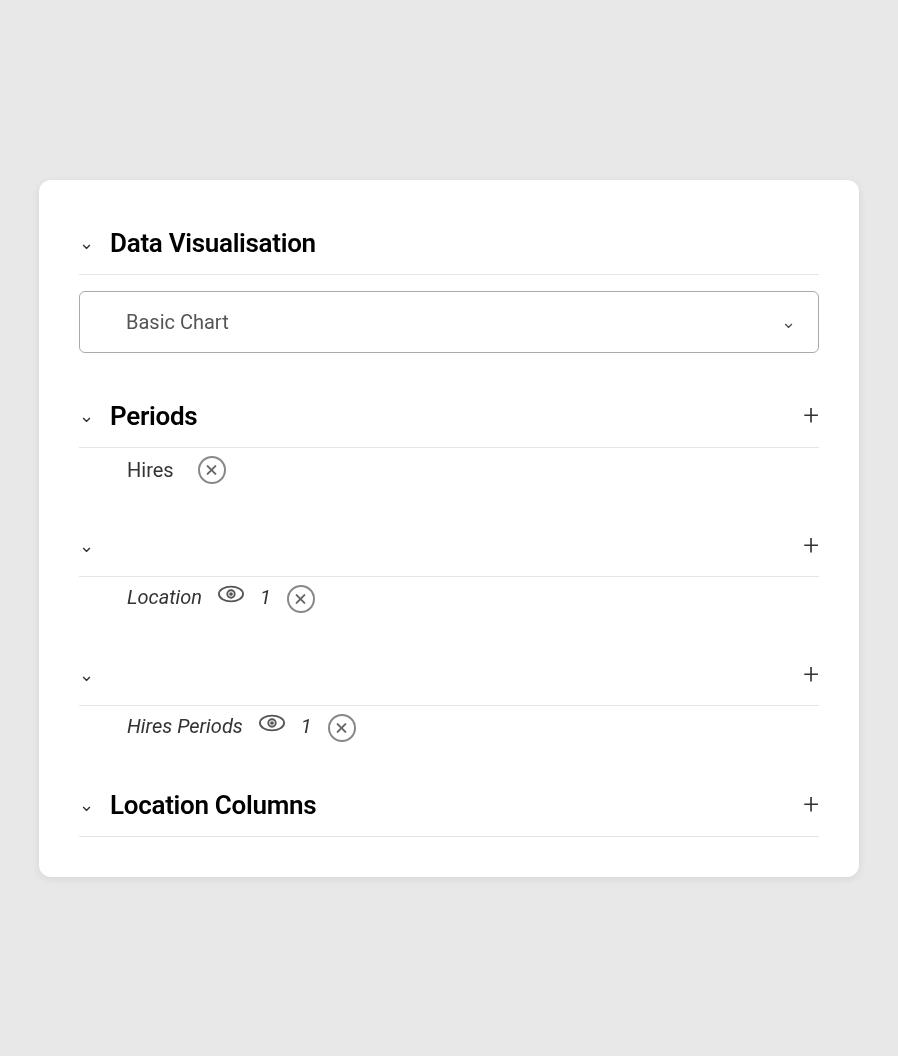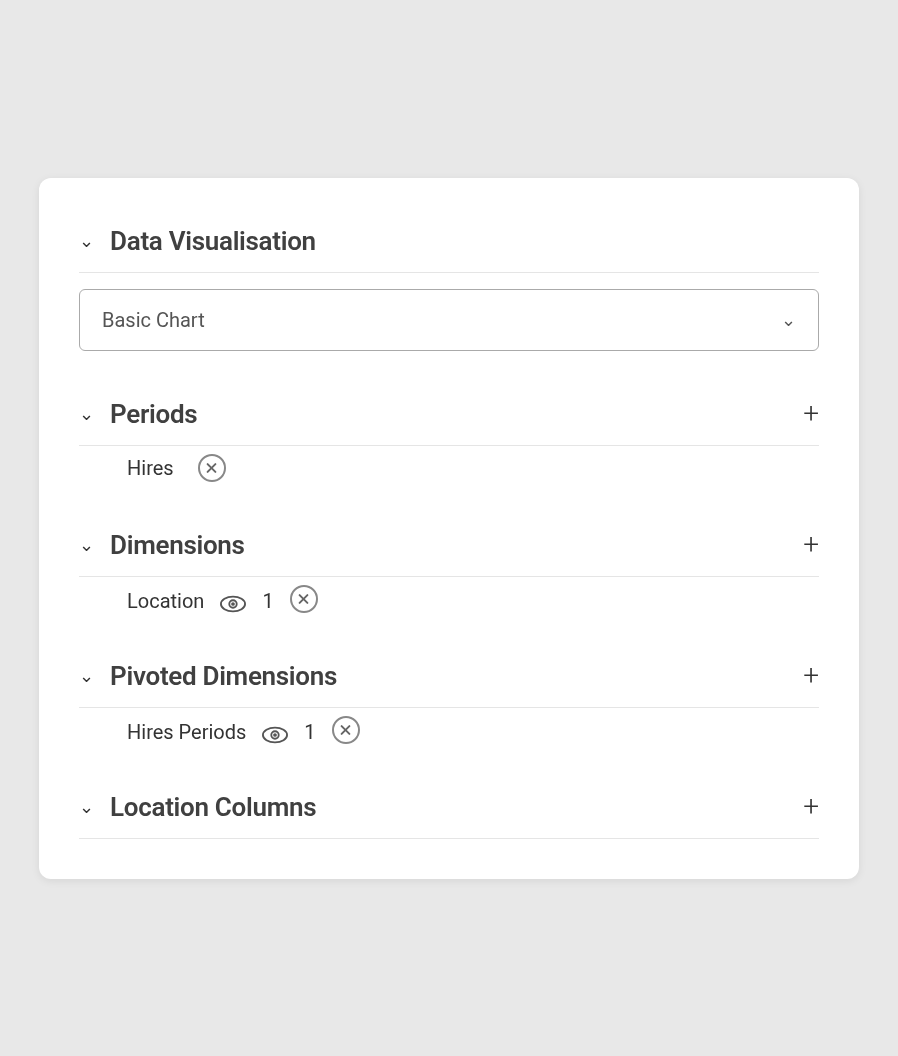--- a/index.html
+++ b/index.html
@@ -45,21 +45,21 @@
     .chevron-icon {
       color: #333;
       font-size: 18px;
       line-height: 1;
       cursor: pointer;
     }
 
     .section-title {
       font-size: 26px;
       font-weight: 600;
-      color: #404040;
+      color: #000000;
       letter-spacing: -0.3px;
     }
 
     .add-icon {
       font-size: 28px;
       color: #333;
       cursor: pointer;
       line-height: 1;
       font-weight: 300;
     }
@@ -82,20 +82,21 @@
       border: 1.5px solid #aaa;
       border-radius: 6px;
       padding: 18px 22px;
       cursor: pointer;
       background: #fff;
     }
 
     .dropdown-label {
       font-size: 20px;
       color: #555;
+      margin-left: 24px;
     }
 
     .dropdown-chevron {
       font-size: 18px;
       color: #555;
     }
 
     
     .section-content {
       padding: 8px 0 24px 48px;
@@ -107,24 +108,25 @@
       align-items: center;
       gap: 24px;
       font-size: 20px;
       color: #333;
       justify-content: flex-end;
     }
 
     
     .dimension-row {
       display: inline-flex;
-      align-items: flex-end;
+      align-items: flex-start;
       gap: 16px;
       font-size: 20px;
       color: #333;
+      font-style: italic;
     }
 
     .eye-icon {
       display: inline-flex;
       align-items: center;
       justify-content: center;
       cursor: pointer;
     }
 
     .eye-icon svg {
@@ -202,21 +204,20 @@
         <span>Hires</span>
         <span class="circle-x"></span>
       </div>
     </div>
   </div>
 
   <div class="section">
     <div class="section-header">
       <div class="section-header-left">
         <span class="chevron-icon">⌄</span>
-        <span class="section-title">Dimensions</span>
       </div>
       <span class="add-icon">+</span>
     </div>
     <hr class="section-divider">
     <div class="section-content">
       <div class="dimension-row">
         <span>Location</span>
         <span class="eye-icon">
           <svg viewBox="0 0 28 18" fill="none" xmlns="http://www.w3.org/2000/svg">
             <ellipse cx="14" cy="9" rx="13" ry="8" stroke="#555" stroke-width="2" fill="none"></ellipse>
@@ -227,21 +228,20 @@
         <span class="count-badge">1</span>
         <span class="circle-x"></span>
       </div>
     </div>
   </div>
 
   <div class="section">
     <div class="section-header">
       <div class="section-header-left">
         <span class="chevron-icon">⌄</span>
-        <span class="section-title">Pivoted Dimensions</span>
       </div>
       <span class="add-icon">+</span>
     </div>
     <hr class="section-divider">
     <div class="section-content">
       <div class="dimension-row">
         <span>Hires Periods</span>
         <span class="eye-icon">
           <svg viewBox="0 0 28 18" fill="none" xmlns="http://www.w3.org/2000/svg">
             <ellipse cx="14" cy="9" rx="13" ry="8" stroke="#555" stroke-width="2" fill="none"></ellipse>

